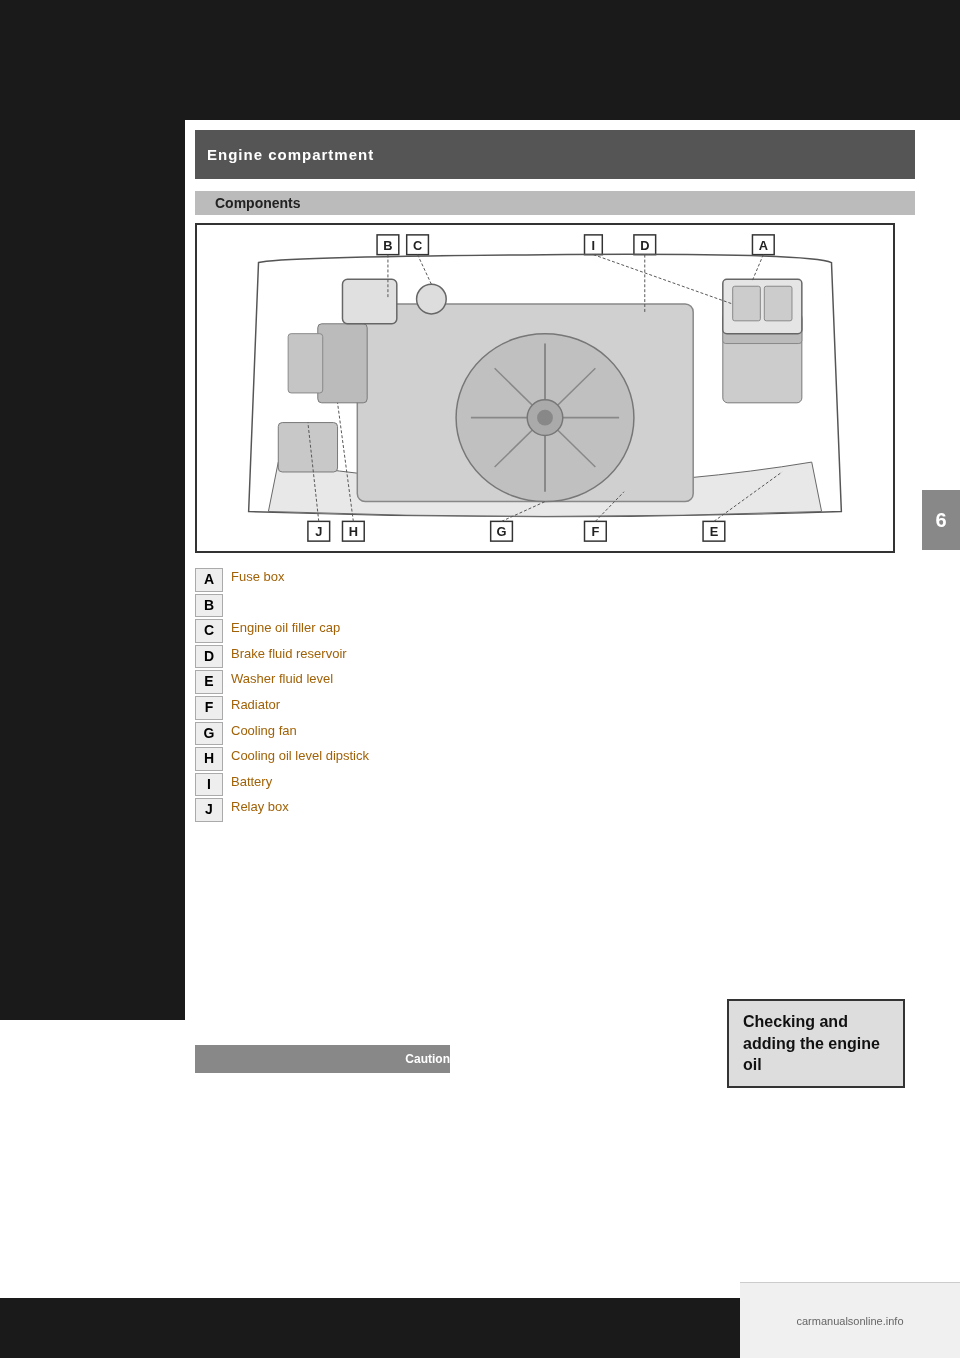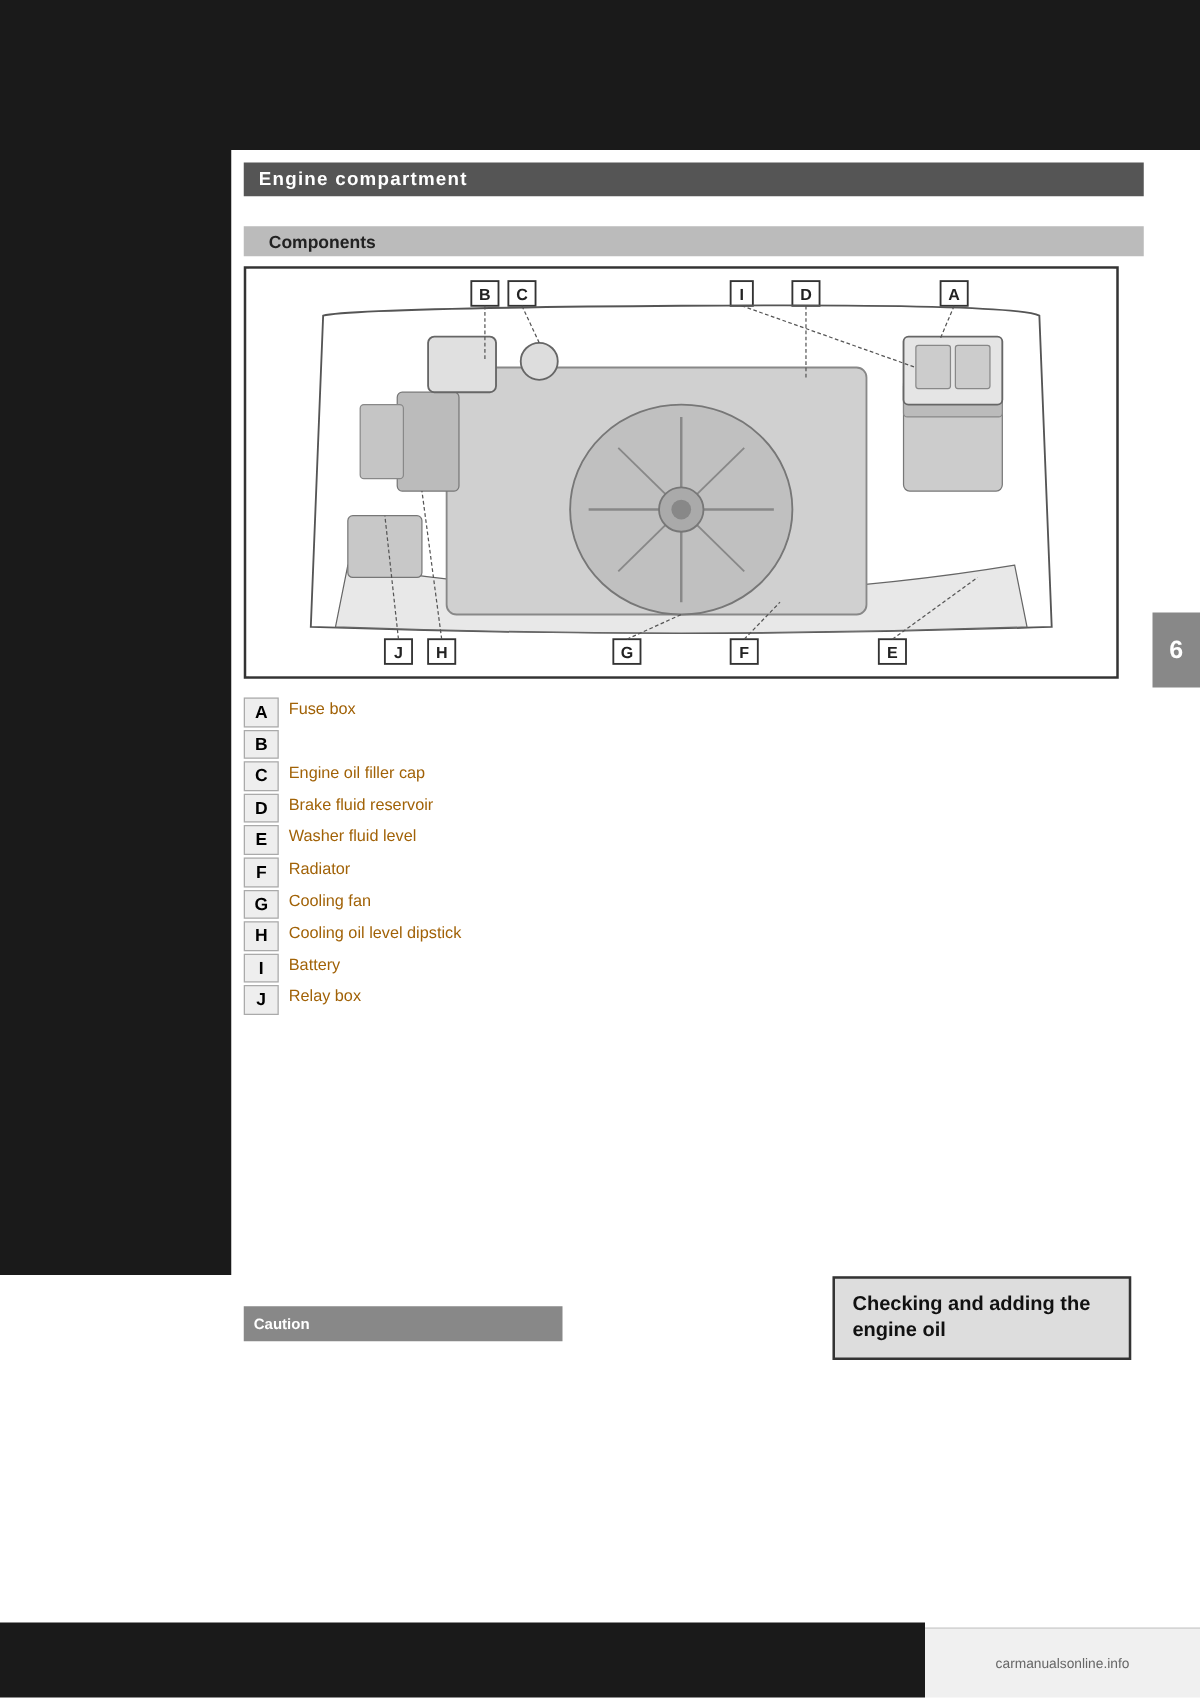--- a/index.html
+++ b/index.html
@@ -59,25 +59,25 @@
       position: absolute;
       top: 130px;
       left: 195px;
       width: 720px;
     }
 
     
     .section-header {
       background: #555;
       color: white;
-      padding: 5px 12px;
+      padding: 16px 12px;
       font-size: 15px;
       font-weight: bold;
       letter-spacing: 1px;
-      margin-bottom: 24px;
+      margin-bottom: 12px;
     }
 
     
     .sub-header {
       background: #bbb;
       color: #222;
       padding: 4px 20px;
       font-size: 14px;
       font-weight: bold;
       margin-bottom: 8px;
@@ -132,53 +132,54 @@
     .bottom-strip {
       position: absolute;
       bottom: 285px;
       left: 195px;
       width: 255px;
       height: 28px;
       background: #888;
       display: flex;
       align-items: center;
       padding-left: 8px;
+      justify-content: flex-end;
     }
 
     .bottom-strip-text {
       color: white;
       font-size: 12px;
       font-weight: bold;
     }
 
     
     .engine-oil-box {
       position: absolute;
       bottom: 270px;
       right: 55px;
-      width: 239px;
+      width: 178px;
       background: #ddd;
       border: 2px solid #333;
       padding: 10px 14px;
     }
 
     .engine-oil-text {
       font-size: 16px;
       font-weight: bold;
       color: #111;
       line-height: 1.35;
     }
 
     
     .bottom-logo-area {
       position: absolute;
       bottom: 0;
       right: 0;
       width: 220px;
-      height: 56px;
+      height: 76px;
       background: #f0f0f0;
       display: flex;
       align-items: center;
       justify-content: center;
       border-top: 1px solid #ccc;
       margin-left: 32px;
     }
 
     .logo-text {
       font-size: 11px;

